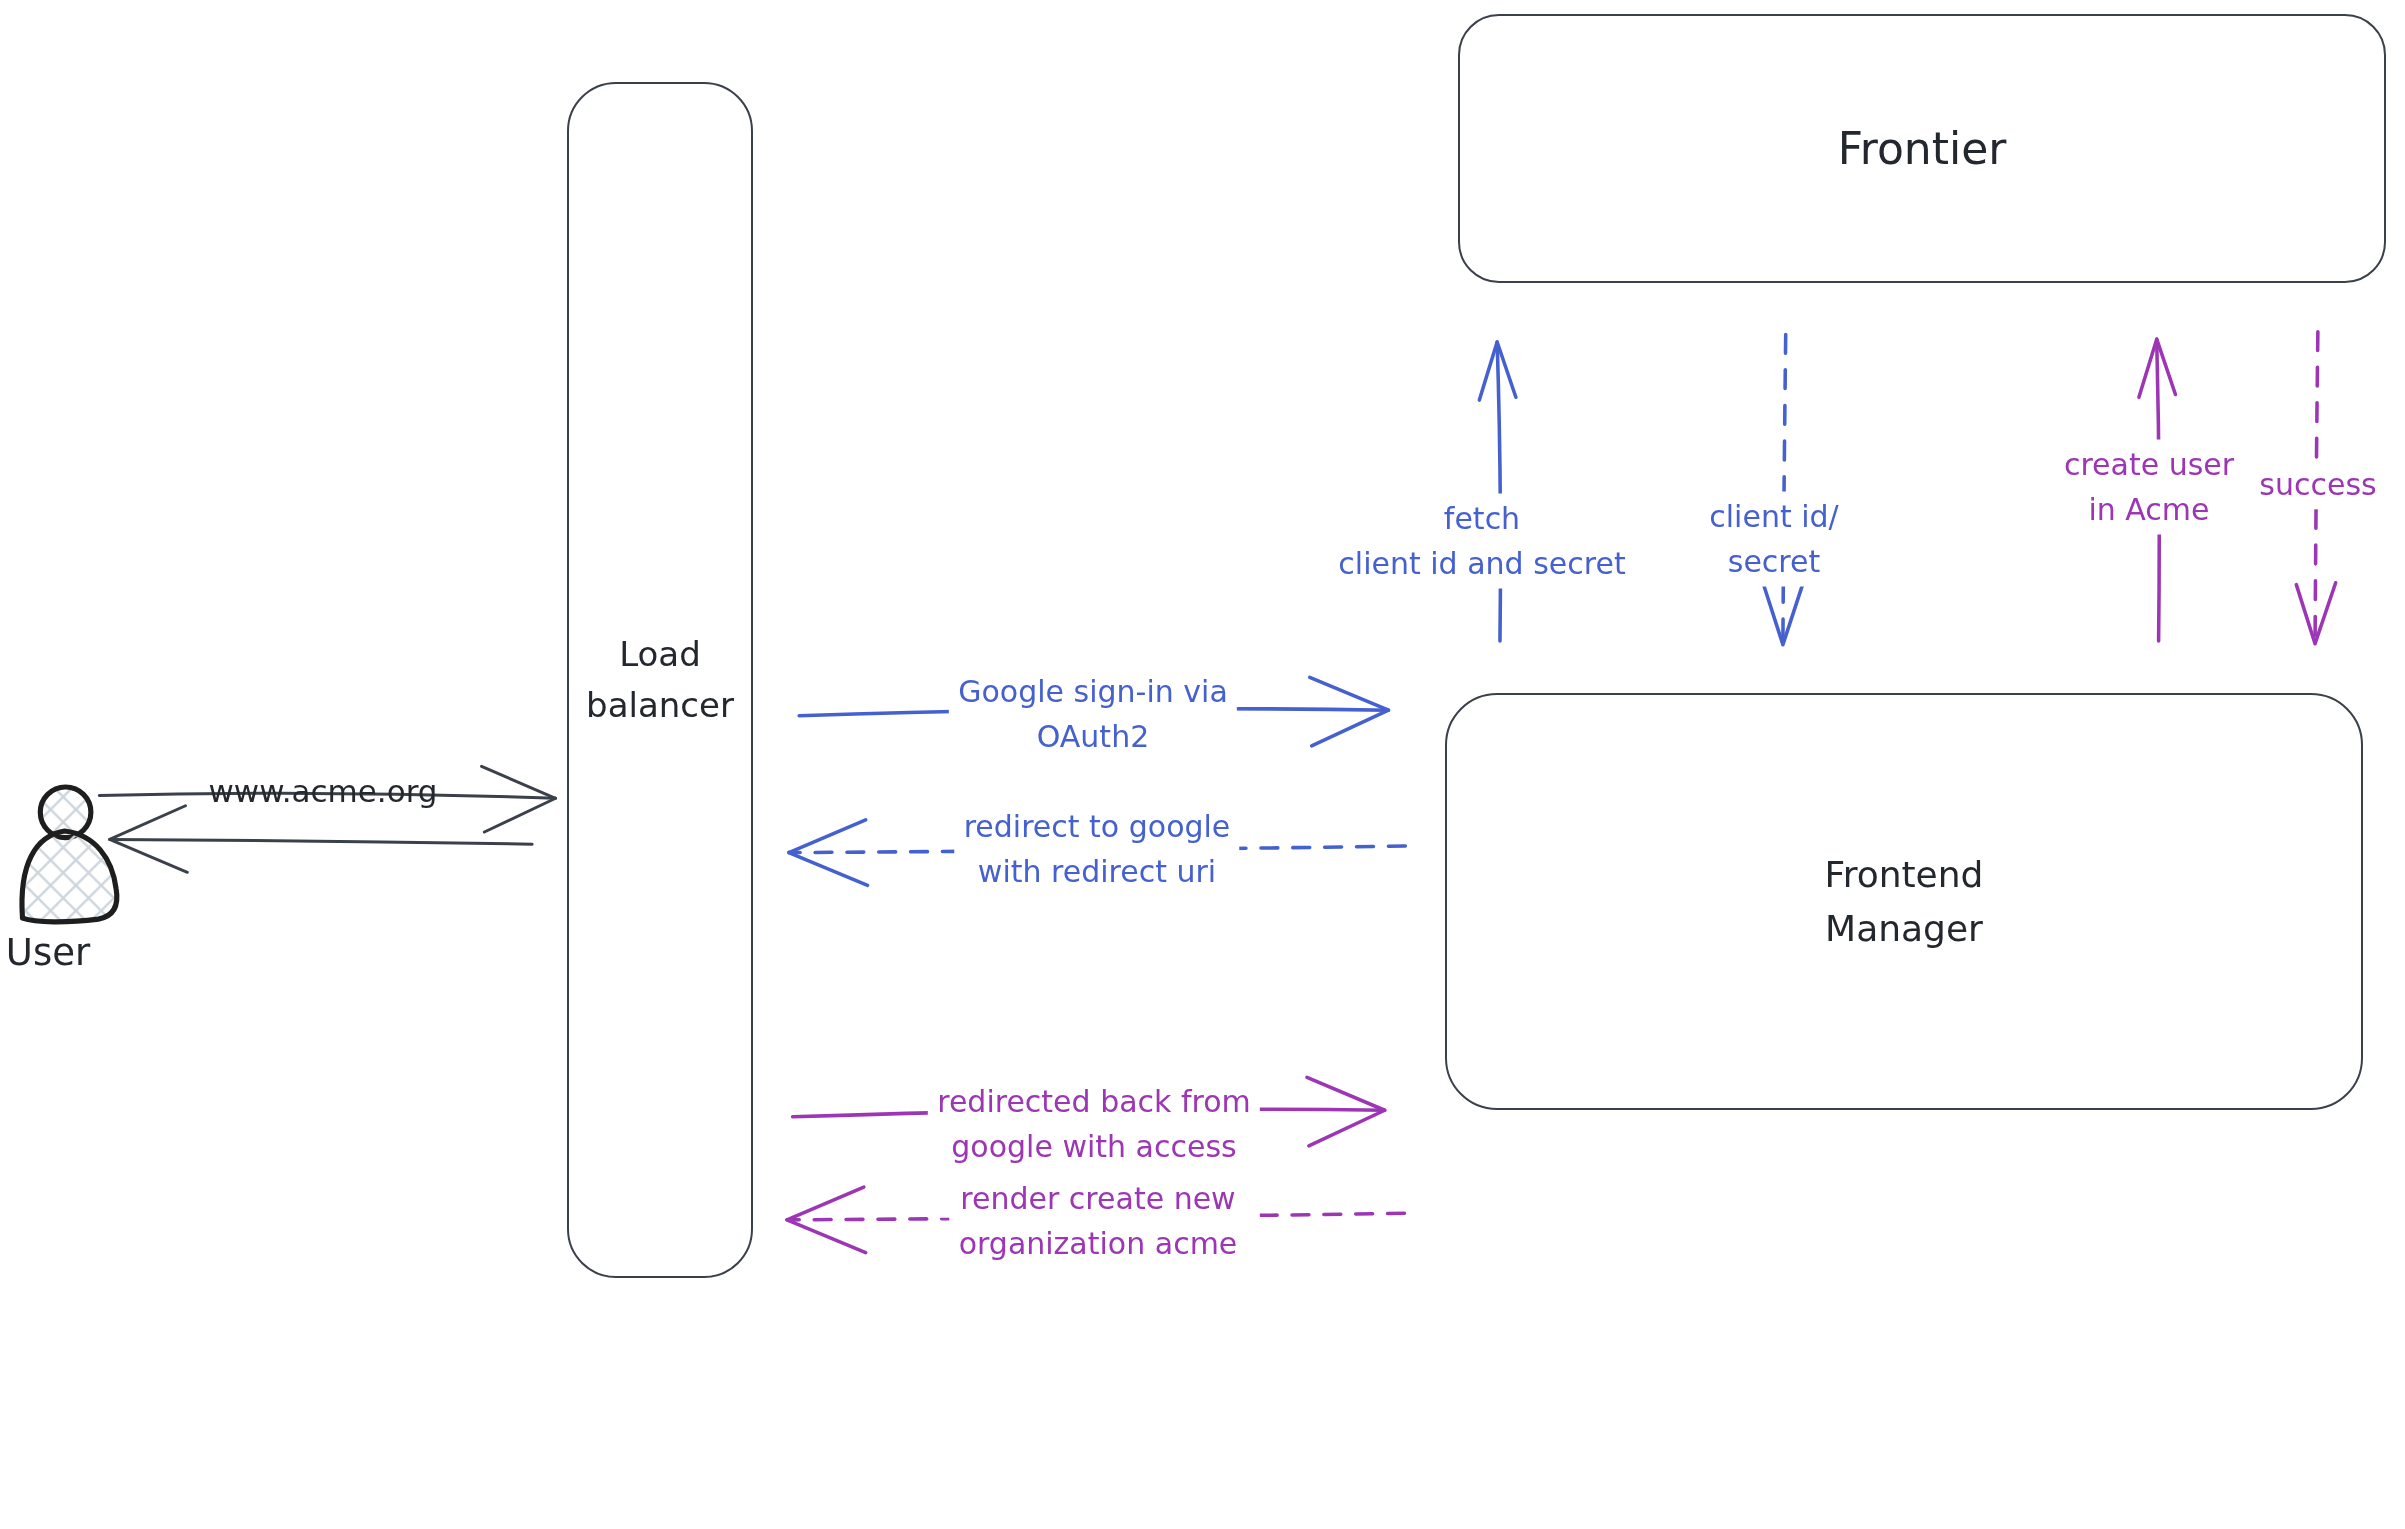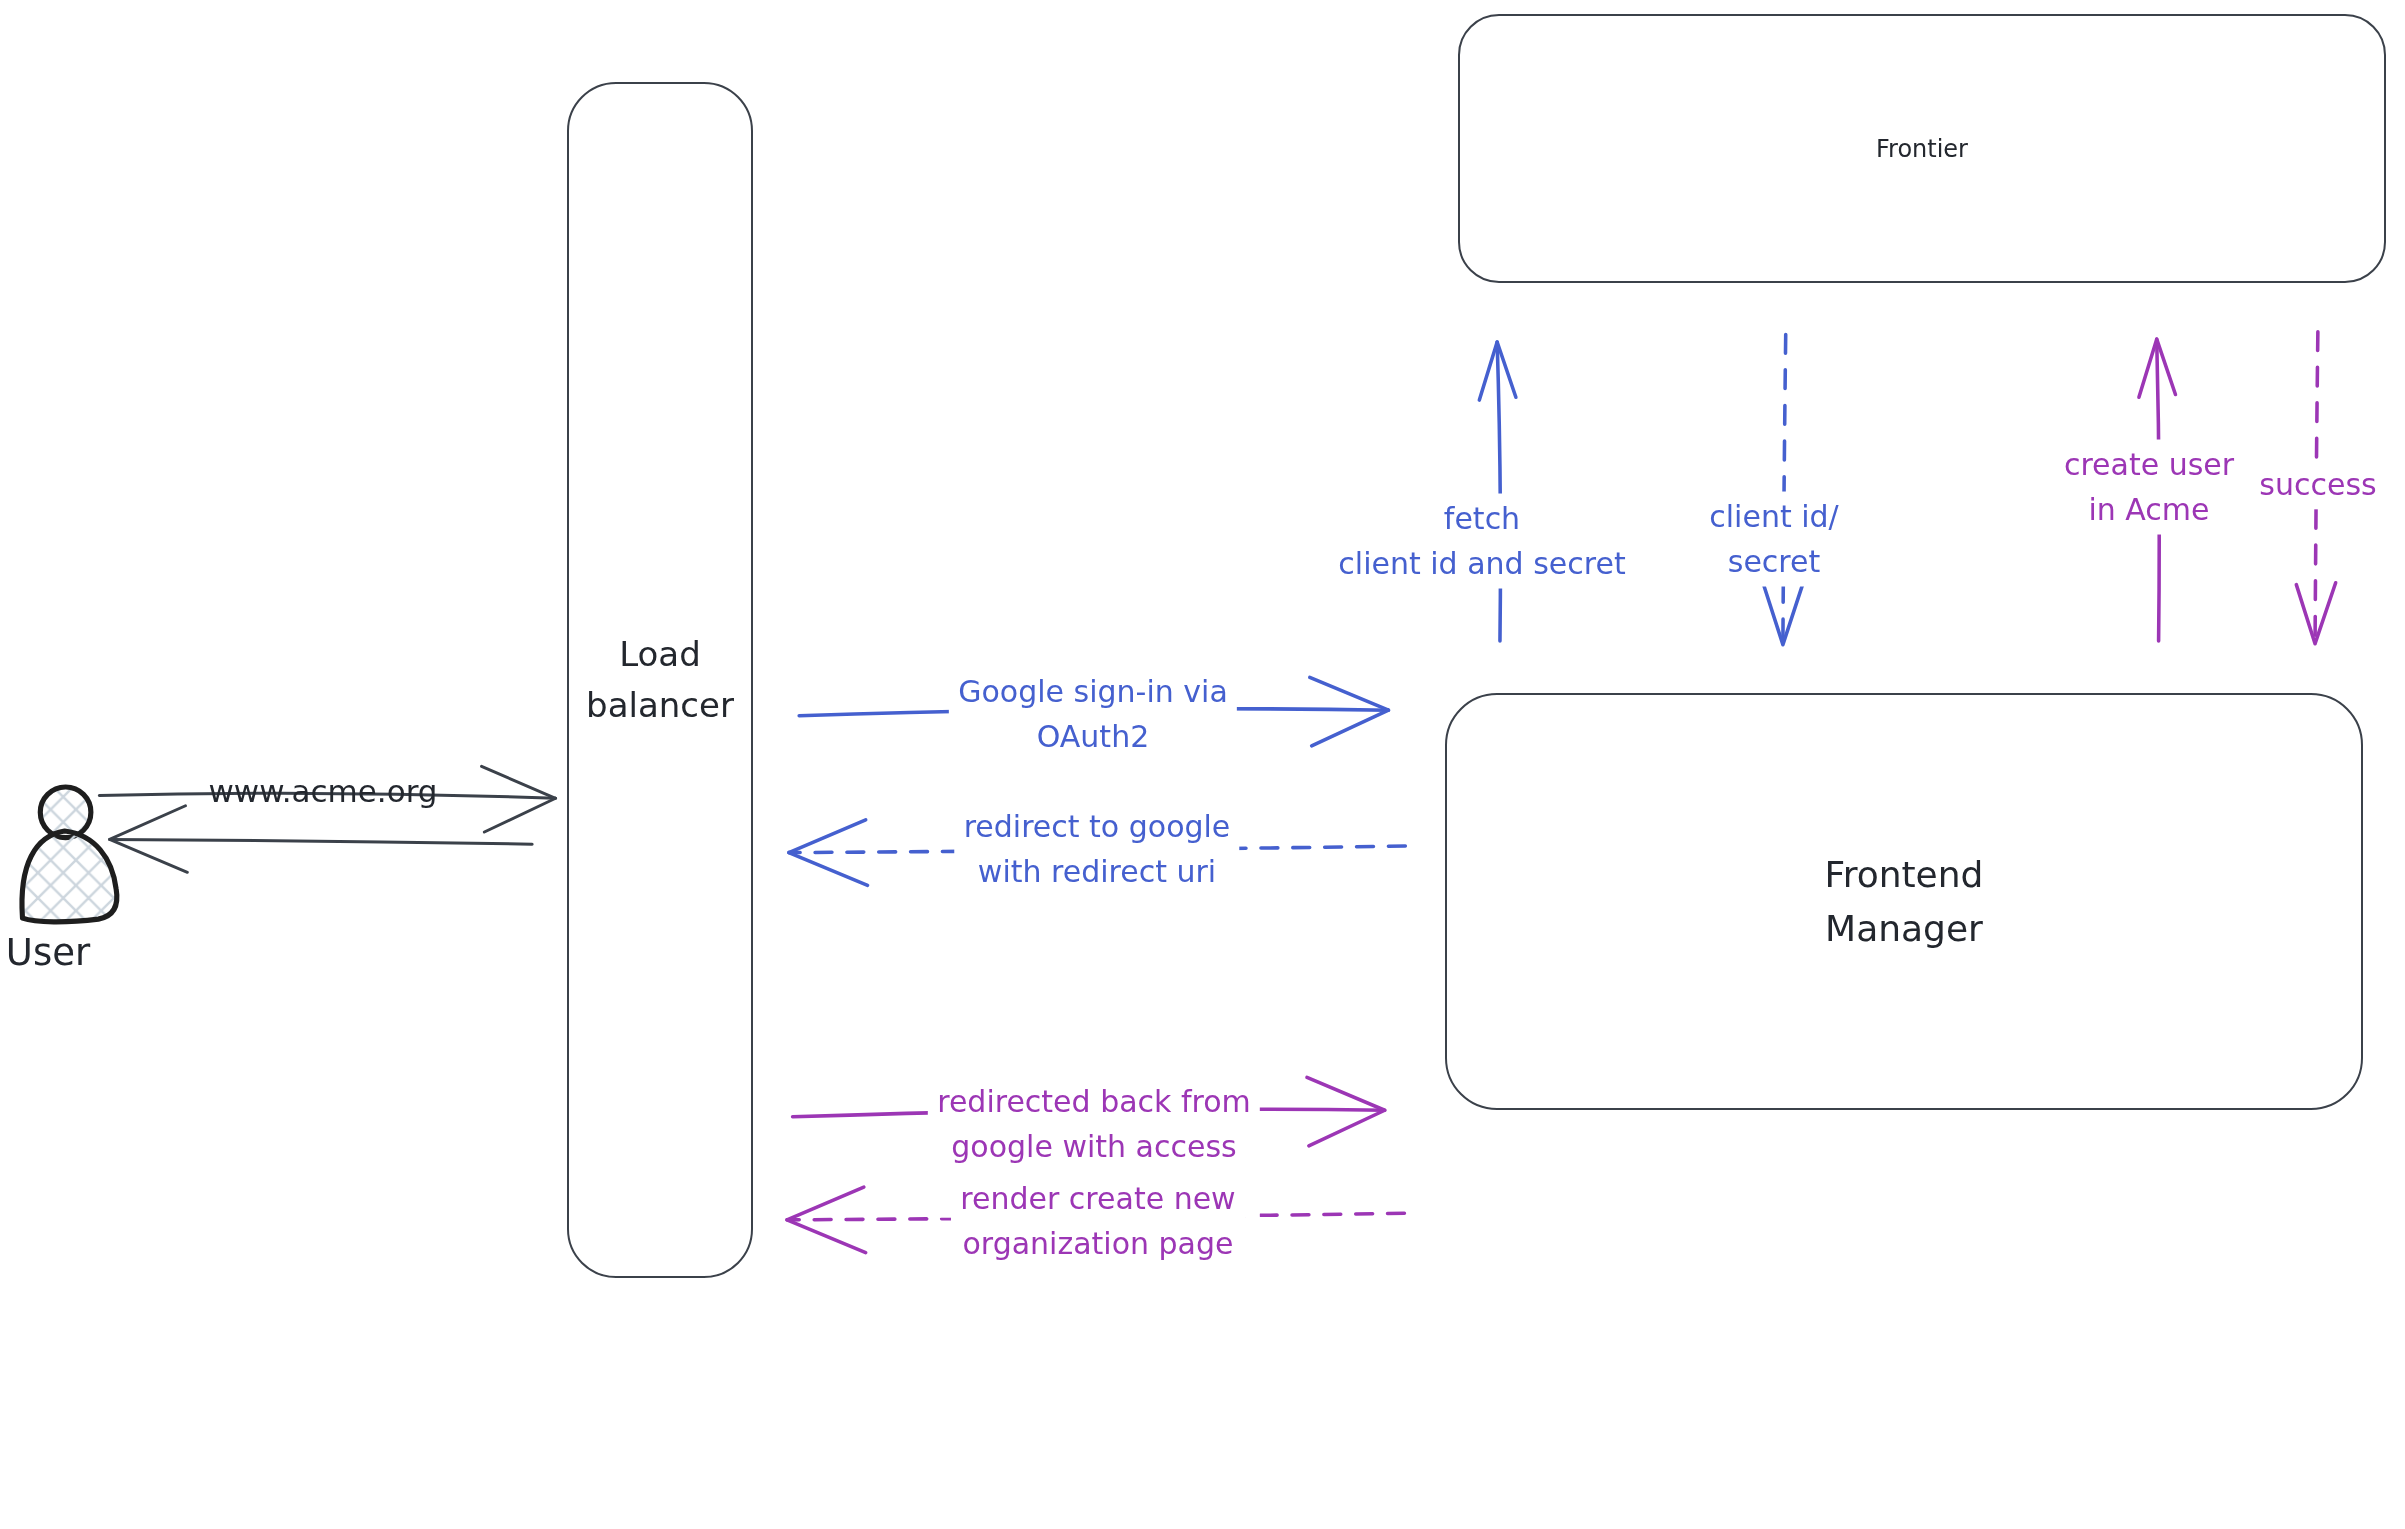--- a/index.html
+++ b/index.html
@@ -15,21 +15,21 @@
   .dash-h{stroke-dasharray:18 16;}
   .dash-v{stroke-dasharray:20 18;}
   .figure{stroke:#1e1e1e;stroke-width:5.5;stroke-linecap:round;stroke-linejoin:round;}
   
   .node{
     position:absolute;border:2.8px solid var(--ink);background:#fff;
     display:flex;align-items:center;justify-content:center;text-align:center;
     color:var(--text);white-space:pre-line;box-sizing:border-box;
   }
   #node-lb{left:567px;top:82px;width:186px;height:1196px;border-radius:49px;font-size:34px;line-height:1.5;}
-  #node-frontier{left:1458px;top:14px;width:928px;height:269px;border-radius:41px;font-size:24px;}
+  #node-frontier{left:1458px;top:14px;width:928px;height:269px;border-radius:41px;font-size:44px;}
   #node-fm{left:1445px;top:693px;width:918px;height:417px;border-radius:52px;font-size:36px;line-height:1.5;}
   
   .elabel{
     position:absolute;transform:translate(-50%,-50%);text-align:center;
     white-space:pre-line;font-size:30px;line-height:1.52;background:#fff;padding:1.9px 9.4px;
   }
   .elabel.nobg{background:transparent;padding:0;}
   .blue{color:var(--blue);}
   .purple{color:var(--purple);}
   .inkc{color:var(--text);}
@@ -128,21 +128,21 @@
   <div class="elabel nobg inkc" id="lab-user">User</div>
 
   <div class="elabel blue" id="lab-google">Google sign-in via
 OAuth2</div>
   <div class="elabel blue" id="lab-redirect">redirect to google
 with redirect uri</div>
   <div class="elabel purple" id="lab-redirback">redirected back from
 google with access
 token</div>
   <div class="elabel purple" id="lab-render">render create new
-organization page</div>
+organization acme</div>
 
   <div class="elabel blue" id="lab-fetch">fetch
 client id and secret</div>
   <div class="elabel blue" id="lab-clientid">client id/
 secret</div>
   <div class="elabel purple" id="lab-createuser">create user
 in Acme</div>
   <div class="elabel purple" id="lab-success">success</div>
 
 </div>

